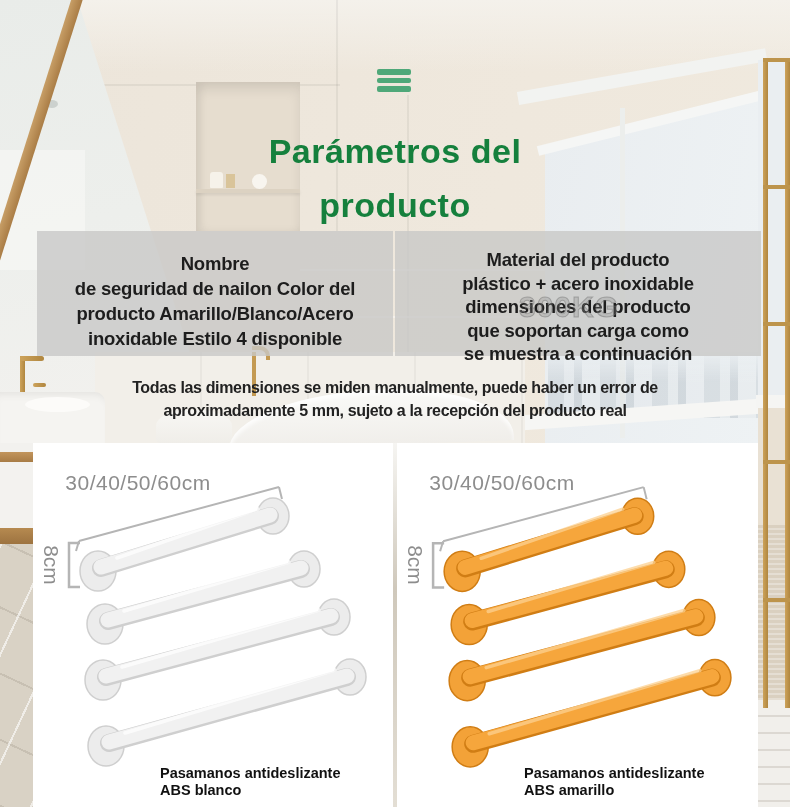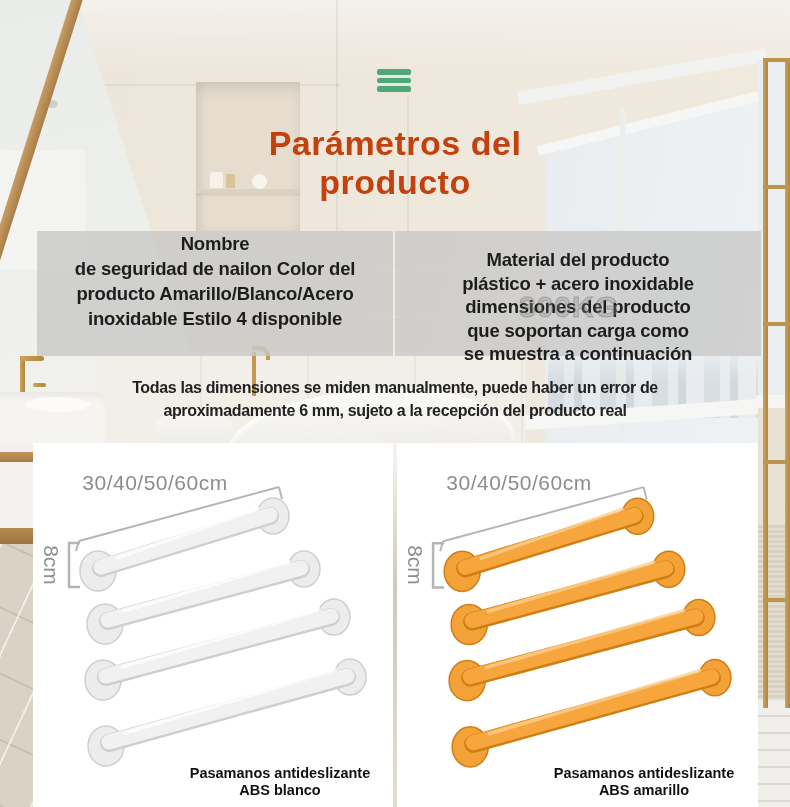--- a/index.html
+++ b/index.html
@@ -71,43 +71,43 @@
             repeating-linear-gradient(25deg,rgba(120,110,95,.18) 0 2px,transparent 2px 60px);}
   .bg-gap{left:393px;top:443px;width:4px;height:364px;
           background:linear-gradient(#f6f5f2,#cfc8bb 40%,#e3ded4);}
   .item-pot{left:210px;top:172px;width:13px;height:16px;background:#f6f2ea;border-radius:3px 3px 1px 1px;}
   .item-book{left:226px;top:174px;width:9px;height:14px;background:#d9c49a;}
   .item-ball{left:252px;top:174px;width:15px;height:15px;background:#f8f5ef;border-radius:50%;}
 
   
   .menu-icon{left:377px;top:69px;width:34px;}
   .menu-icon span{display:block;width:34px;height:5.5px;border-radius:2px;background:#4fa879;margin-bottom:3px;}
-  .title{left:0;right:0;top:124px;text-align:center;font-size:34px;font-weight:bold;line-height:39px;
-         color:#c2410c;white-space:pre-line;letter-spacing:.5px;}
+  .title{left:0;right:0;top:124px;text-align:center;font-size:34px;font-weight:bold;line-height:54px;
+         color:#15803d;white-space:pre-line;letter-spacing:.5px;}
   .info-box{top:231px;height:125px;background:rgba(200,200,199,.8);}
   .box-left{left:37px;width:356px;}
   .box-right{left:395px;width:366px;}
   .info-box p{margin:0;text-align:center;font-weight:bold;color:#1d1d1d;white-space:pre-line;
               font-size:18.5px;letter-spacing:-.2px;}
-  .box-left p{line-height:25px;}
+  .box-left p{line-height:25px;padding-top:20px;}
   .box-right p{line-height:23.5px;padding-top:17px;}
   .watermark{position:absolute;left:124px;top:43px;font-size:30px;font-weight:600;letter-spacing:1px;
              color:rgba(135,135,135,.28);-webkit-text-stroke:1px rgba(110,110,110,.45);pointer-events:none;margin-top:16px;}
   .note{left:50px;right:50px;top:376px;text-align:center;font-size:16px;font-weight:bold;
         letter-spacing:-.35px;line-height:23px;color:#222;white-space:pre-line;}
   .card{top:443px;height:364px;background:#ffffff;}
   .card-left{left:33px;width:360px;}
   .card-right{left:397px;width:361px;}
   .card svg{position:absolute;inset:0;width:100%;height:100%;}
-  .dim-length{position:absolute;left:122px;top:28px;transform:translateX(-50%);font-size:21px;
+  .dim-length{position:absolute;left:105px;top:28px;transform:translateX(-50%);font-size:21px;
               color:#8d8d8d;letter-spacing:.5px;white-space:nowrap;text-align:center;}
   .dim-height{position:absolute;left:-5px;top:110px;width:46px;text-align:center;font-size:21px;
               color:#8d8d8d;transform:rotate(90deg);}
   .caption{position:absolute;left:247px;top:322px;transform:translateX(-50%);width:240px;
-           text-align:center;font-size:14.5px;font-weight:bold;line-height:17px;color:#111;
+           font-size:14.5px;font-weight:bold;line-height:17px;color:#111;
            white-space:pre-line;}
 </style>
 </head>
 <body>
 
 <div class="stage">
 
   <div class="abs bg-wall"></div>
   <div class="abs bg-ceiling"></div>
   <div class="abs seam" style="left:90px;top:84px;width:250px;height:2px;"></div>
@@ -185,21 +185,21 @@
   <div class="abs info-box box-right">
     <p>Material del producto
 plástico + acero inoxidable
 dimensiones del producto
 que soportan carga como
 se muestra a continuación</p>
     <span class="watermark">300KG</span>
   </div>
 
   <p class="abs note" style="margin:0;">Todas las dimensiones se miden manualmente, puede haber un error de
-aproximadamente 6 mm, sujeto a la recepción del producto real</p>
+aproximadamente 5 mm, sujeto a la recepción del producto real</p>
 
   <div class="abs card card-left">
     <svg viewBox="0 0 360 363" preserveAspectRatio="xMinYMin meet">
         <line x1="46" y1="98" x2="246" y2="44" stroke="#b5b5b5" stroke-width="2"></line>
         <line x1="46" y1="98" x2="43" y2="108" stroke="#b5b5b5" stroke-width="2"></line>
         <line x1="246" y1="44" x2="249" y2="56" stroke="#b5b5b5" stroke-width="2"></line>
         <polyline points="47,100 36,100 36,144 47,144" fill="none" stroke="#b5b5b5" stroke-width="2.5"></polyline>
         <ellipse cx="65" cy="128" rx="18" ry="20" fill="#ececec" stroke="#cfcfcf" stroke-width="1.5"></ellipse>
         <ellipse cx="240" cy="73" rx="16" ry="18" fill="#ececec" stroke="#cfcfcf" stroke-width="1.5"></ellipse>
         <line x1="68" y1="125" x2="237" y2="73" stroke="#cfcfcf" stroke-width="18" stroke-linecap="round"></line>

